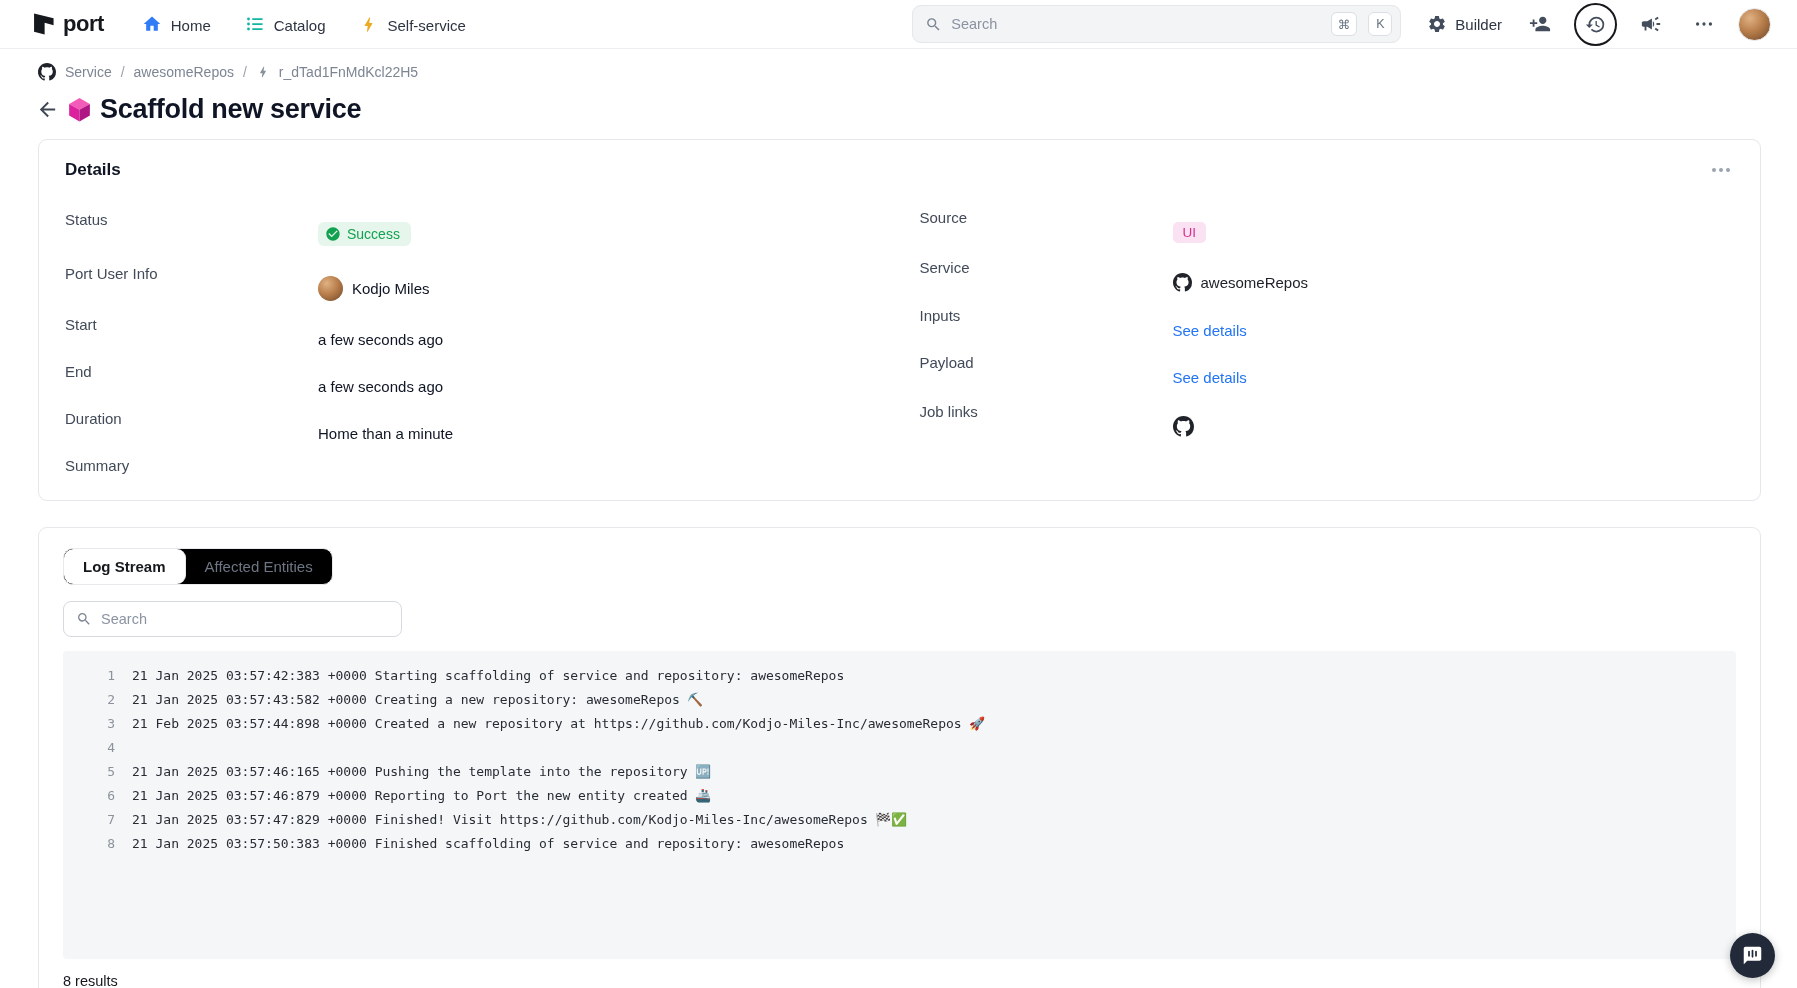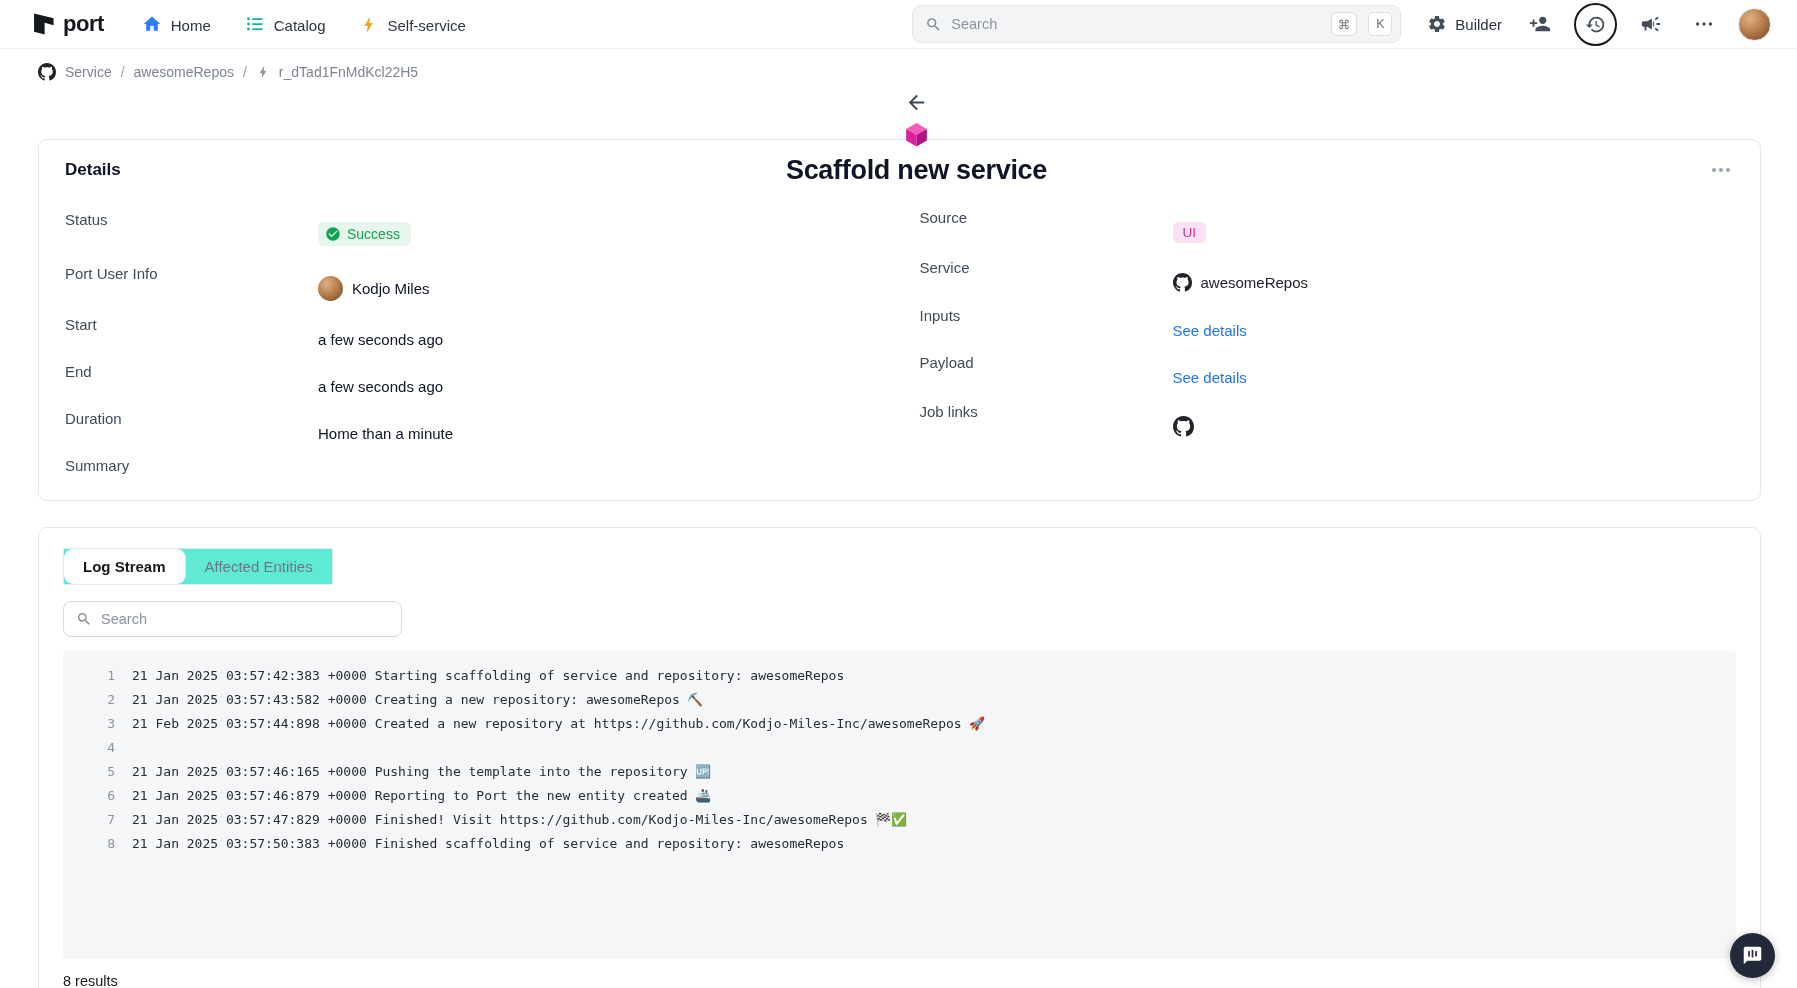--- a/index.html
+++ b/index.html
@@ -40,21 +40,21 @@
 
   
   .breadcrumb { display: flex; align-items: center; gap: 9px; padding: 14px 0 0 38px;
     font-size: 14px; color: #7d8593; }
   .breadcrumb a { color: #7d8593; text-decoration: none; cursor: pointer; }
   .crumb-sep { color: #9aa2ae; }
   .ic-gh-dark { color: #20242a; }
   .ic-bolt-gray { color: #8a919d; }
 
   
-  .page-header { display: flex; align-items: center; gap: 7px; padding: 10px 0 0 36px; height: 46px; flex-direction: column; }
+  .page-header { display: flex; align-items: center; gap: 7px; padding: 10px 0 0 36px; height: 46px; }
   .back-btn { border: none; background: transparent; color: #3e4654; cursor: pointer;
     display: flex; align-items: center; }
   .page-title { font-size: 27px; font-weight: 600; letter-spacing: -0.3px; color: #0f1524; }
 
   
   .card { margin: 0 36px 0 38px; border: 1px solid #e5e7eb; border-radius: 9px; background: #fff; }
   .details-card { margin-top: 12px; padding: 20px 26px 12px 26px; }
   .card-head { display: flex; align-items: center; justify-content: space-between; gap: 28px; }
   .card-title { font-size: 17px; font-weight: 600; color: #0f1524; }
   .dots-btn { border: none; background: transparent; cursor: pointer; color: #9aa3af;
@@ -70,21 +70,21 @@
     color: #12a150; font-size: 14px; font-weight: 500; padding: 4px 11px 4px 7px; border-radius: 6px; }
   .badge-ui { display: inline-block; background: #fbe2f2; color: #d6308f; font-size: 13.5px;
     font-weight: 500; padding: 3px 10px; border-radius: 5px; }
   .mini-avatar { width: 25px; height: 25px; border-radius: 50%;
     background: radial-gradient(circle at 35% 30%, #e0b184 0%, #b97f4c 45%, #6e4526 100%); }
   .link { color: #2174f3; cursor: pointer; text-decoration: none; font-size: 15px; }
   .gh-value { color: #20242a; }
 
   
   .log-card { margin-top: 26px; padding: 20px 24px 14px 24px; }
-  .tabs { display: inline-flex; background: #5eead4; border: 1px solid #e7e9ec; border-radius: 0;
+  .tabs { display: inline-flex; background: #000000; border: 1px solid #e7e9ec; border-radius: 10px;
     overflow: hidden; }
   .tab { border: none; background: transparent; padding: 9px 19px; font-size: 15px;
     color: #6e7684; cursor: pointer; font-family: "Liberation Sans", sans-serif; }
   .tab.active { background: #fff; color: #15181d; font-weight: 600; border-right: 1px solid #e7e9ec;
     border-radius: 9px; }
   .log-search { margin-top: 16px; width: 339px; height: 36px; border: 1px solid #d6dae0;
     border-radius: 8px; display: flex; align-items: center; gap: 9px; padding: 0 12px; }
   .log-search input { flex: 1; border: none; outline: none; font-size: 14.5px; color: #374151;
     background: transparent; font-family: "Liberation Sans", sans-serif; }
   .log-search input::placeholder { color: #8b93a1; }

